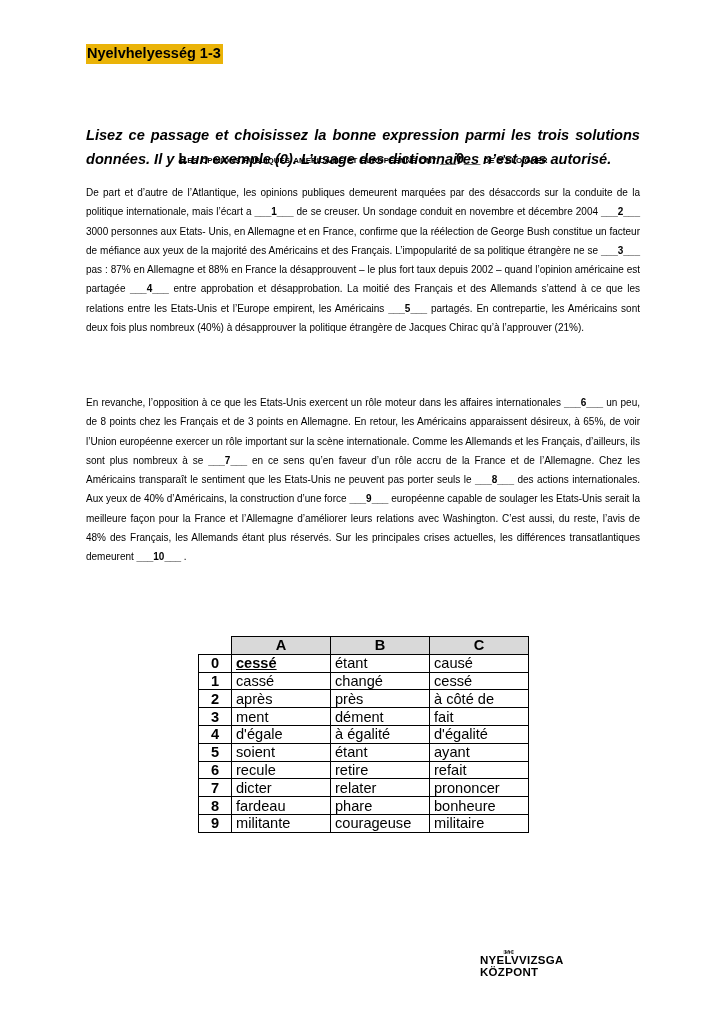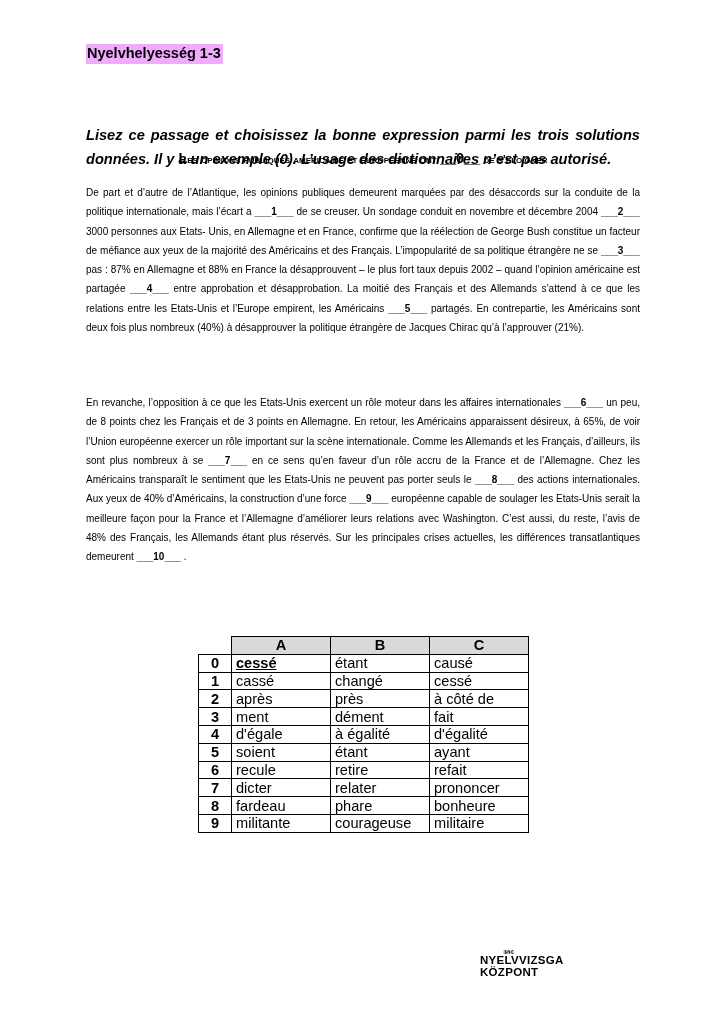--- a/index.html
+++ b/index.html
@@ -3,21 +3,21 @@
   <meta charset="utf-8">
   <style>
     html, body { margin: 0; padding: 0; background: #ffffff; }
     body {
       width: 725px; height: 1024px; position: relative; overflow: hidden;
       font-family: "Liberation Sans", sans-serif; color: #000;
     }
     .page-heading {
       position: absolute; left: 86px; top: 44px;
       font-size: 14.5px; font-weight: bold;
-      background: #f0abfc; padding: 1px 2px 2px 1px; line-height: 17px;
+      background: #eab308; padding: 1px 2px 2px 1px; line-height: 17px;
     }
     .instructions {
       position: absolute; left: 86px; top: 123px; width: 554px;
       font-size: 14.6px; font-weight: bold; line-height: 24px;
       text-align: justify; text-align-last: left; font-style: italic;
     }
     .passage-title {
       position: absolute; left: 86px; top: 150px; width: 554px;
       text-align: center; font-weight: bold; font-size: 11.5px; line-height: 16px;
       font-variant: small-caps;

